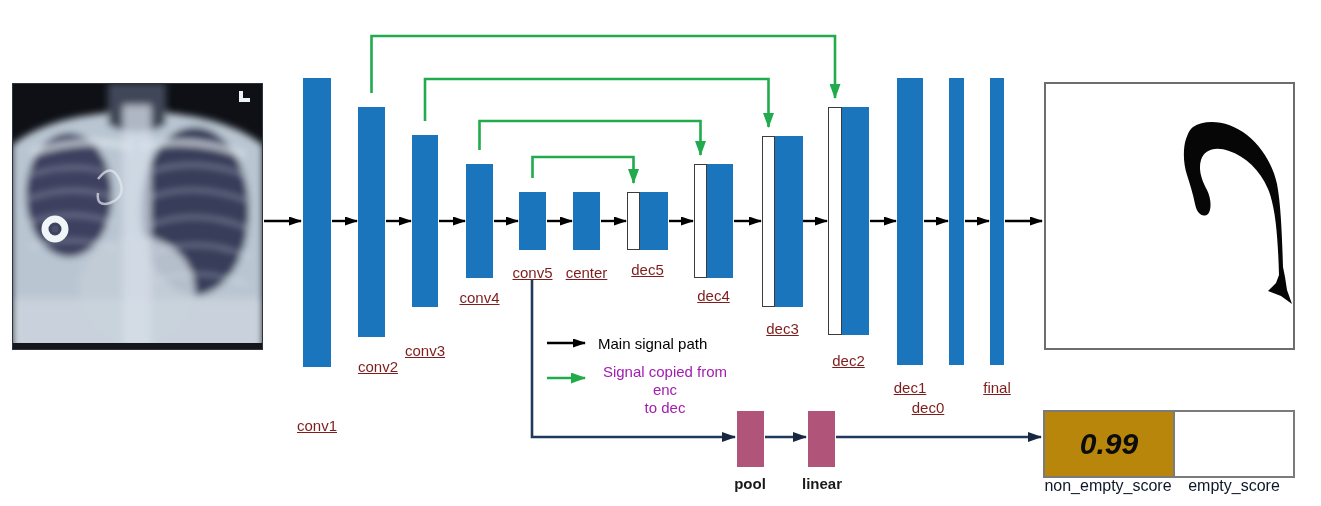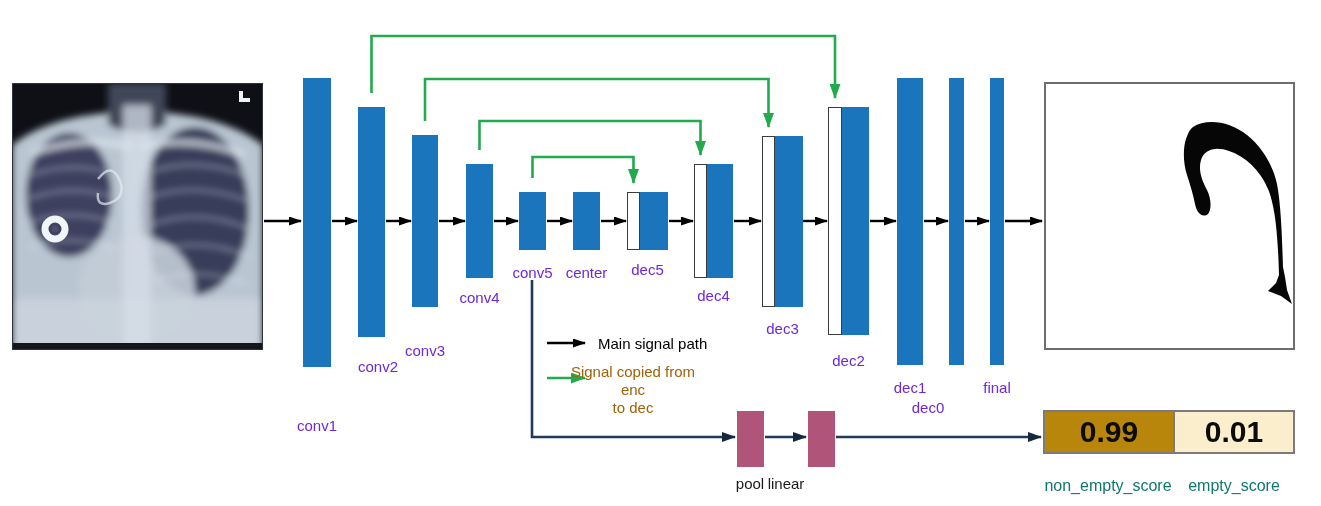--- a/index.html
+++ b/index.html
@@ -4,36 +4,36 @@
 <style>
   html,body{margin:0;padding:0;background:#ffffff;}
   .stage{position:relative;width:1321px;height:506px;background:#fff;overflow:hidden;
          font-family:"Liberation Sans",sans-serif;
          --blue:#1b75bc; --green:#22ab4d; --navy:#1e3a5c; --purple:#b05579;
          --gold:#b8860b; --cream:#faeecd;}
   .overlay{position:absolute;left:0;top:0;width:1321px;height:506px;pointer-events:none;}
   .xray{position:absolute;left:12px;top:83px;width:251px;height:267px;}
   .bar{position:absolute;background:var(--blue);}
   .skipslot{position:absolute;background:#ffffff;border:1px solid #3c3c3c;box-sizing:border-box;}
-  .layer-label{position:absolute;transform:translateX(-50%);font-size:15px;color:#6d28d9;white-space:nowrap;}
+  .layer-label{position:absolute;transform:translateX(-50%);font-size:15px;color:#7f1d1d;white-space:nowrap;text-decoration:underline;}
   .output-box{position:absolute;left:1044px;top:82px;width:251px;height:268px;background:#fff;
               border:2px solid #6d6d6d;box-sizing:border-box;}
   .output-box svg{position:absolute;left:0;top:0;width:100%;height:100%;}
   .legend-main{position:absolute;left:598px;top:335px;font-size:15px;color:#000000;}
-  .legend-skip{position:absolute;left:562px;top:363px;width:142px;text-align:center;
-               font-size:15px;line-height:18px;color:#a16207;}
+  .legend-skip{position:absolute;left:594px;top:363px;width:142px;text-align:center;
+               font-size:15px;line-height:18px;color:#a21caf;}
   .pl-bar{position:absolute;top:411px;width:27px;height:56px;background:var(--purple);}
-  .pl-label{position:absolute;top:475px;transform:translateX(-50%);font-size:15px;color:#1a1a1a;}
-  .score-box{position:absolute;left:1043px;top:410px;width:252px;height:44px;display:flex;
-             border:2px solid #7b7b7b;box-sizing:border-box;}
+  .pl-label{position:absolute;top:475px;transform:translateX(-50%);font-size:15px;color:#1a1a1a;font-weight:bold;}
+  .score-box{position:absolute;left:1043px;top:410px;width:252px;height:68px;display:flex;
+             border:2px solid #7b7b7b;box-sizing:border-box;font-style:italic;}
   .score-cell{display:flex;align-items:center;justify-content:center;
               font-size:30px;font-weight:bold;color:#0c0c0c;}
   .score-cell.gold{width:130px;background:var(--gold);border-right:2px solid #7b7b7b;box-sizing:border-box;}
   .score-cell.cream{flex:1;background:var(--cream);}
-  .score-label{position:absolute;top:477px;transform:translateX(-50%);font-size:16px;color:#0f766e;}
+  .score-label{position:absolute;top:477px;transform:translateX(-50%);font-size:16px;color:#0f172a;}
 </style>
 </head>
 <body>
 
 <div class="stage" style="--blue: #1b75bc; --green: #22ab4d; --navy: #1e3a5c; --purple: #b05579; --gold: #b8860b; --cream: #faeecd;">
 
   <svg class="xray" viewBox="0 0 251 267">
     <defs>
         <filter id="soft" x="-20%" y="-20%" width="140%" height="140%">
           <feGaussianBlur stdDeviation="3.5"></feGaussianBlur>
@@ -165,25 +165,22 @@
 
   <div class="legend-main">Main signal path</div>
   <div class="legend-skip">
     <div>Signal copied from enc</div>
     <div>to dec</div>
   </div>
 
   <div class="pl-bar" style="left:737px;"></div>
   <div class="pl-bar" style="left:808px;"></div>
   <div class="pl-label" style="left:750px;">pool</div>
-  <div class="pl-label" style="left:786px;">linear</div>
+  <div class="pl-label" style="left:822px;">linear</div>
 
   <div class="score-box">
     <div class="score-cell gold">
       <span>0.99</span>
-    </div>
-    <div class="score-cell cream">
-      <span>0.01</span>
     </div>
   </div>
   <div class="score-label" style="left:1108px;">non_empty_score</div>
   <div class="score-label" style="left:1234px;">empty_score</div>
 </div>
 
 </body></html>

